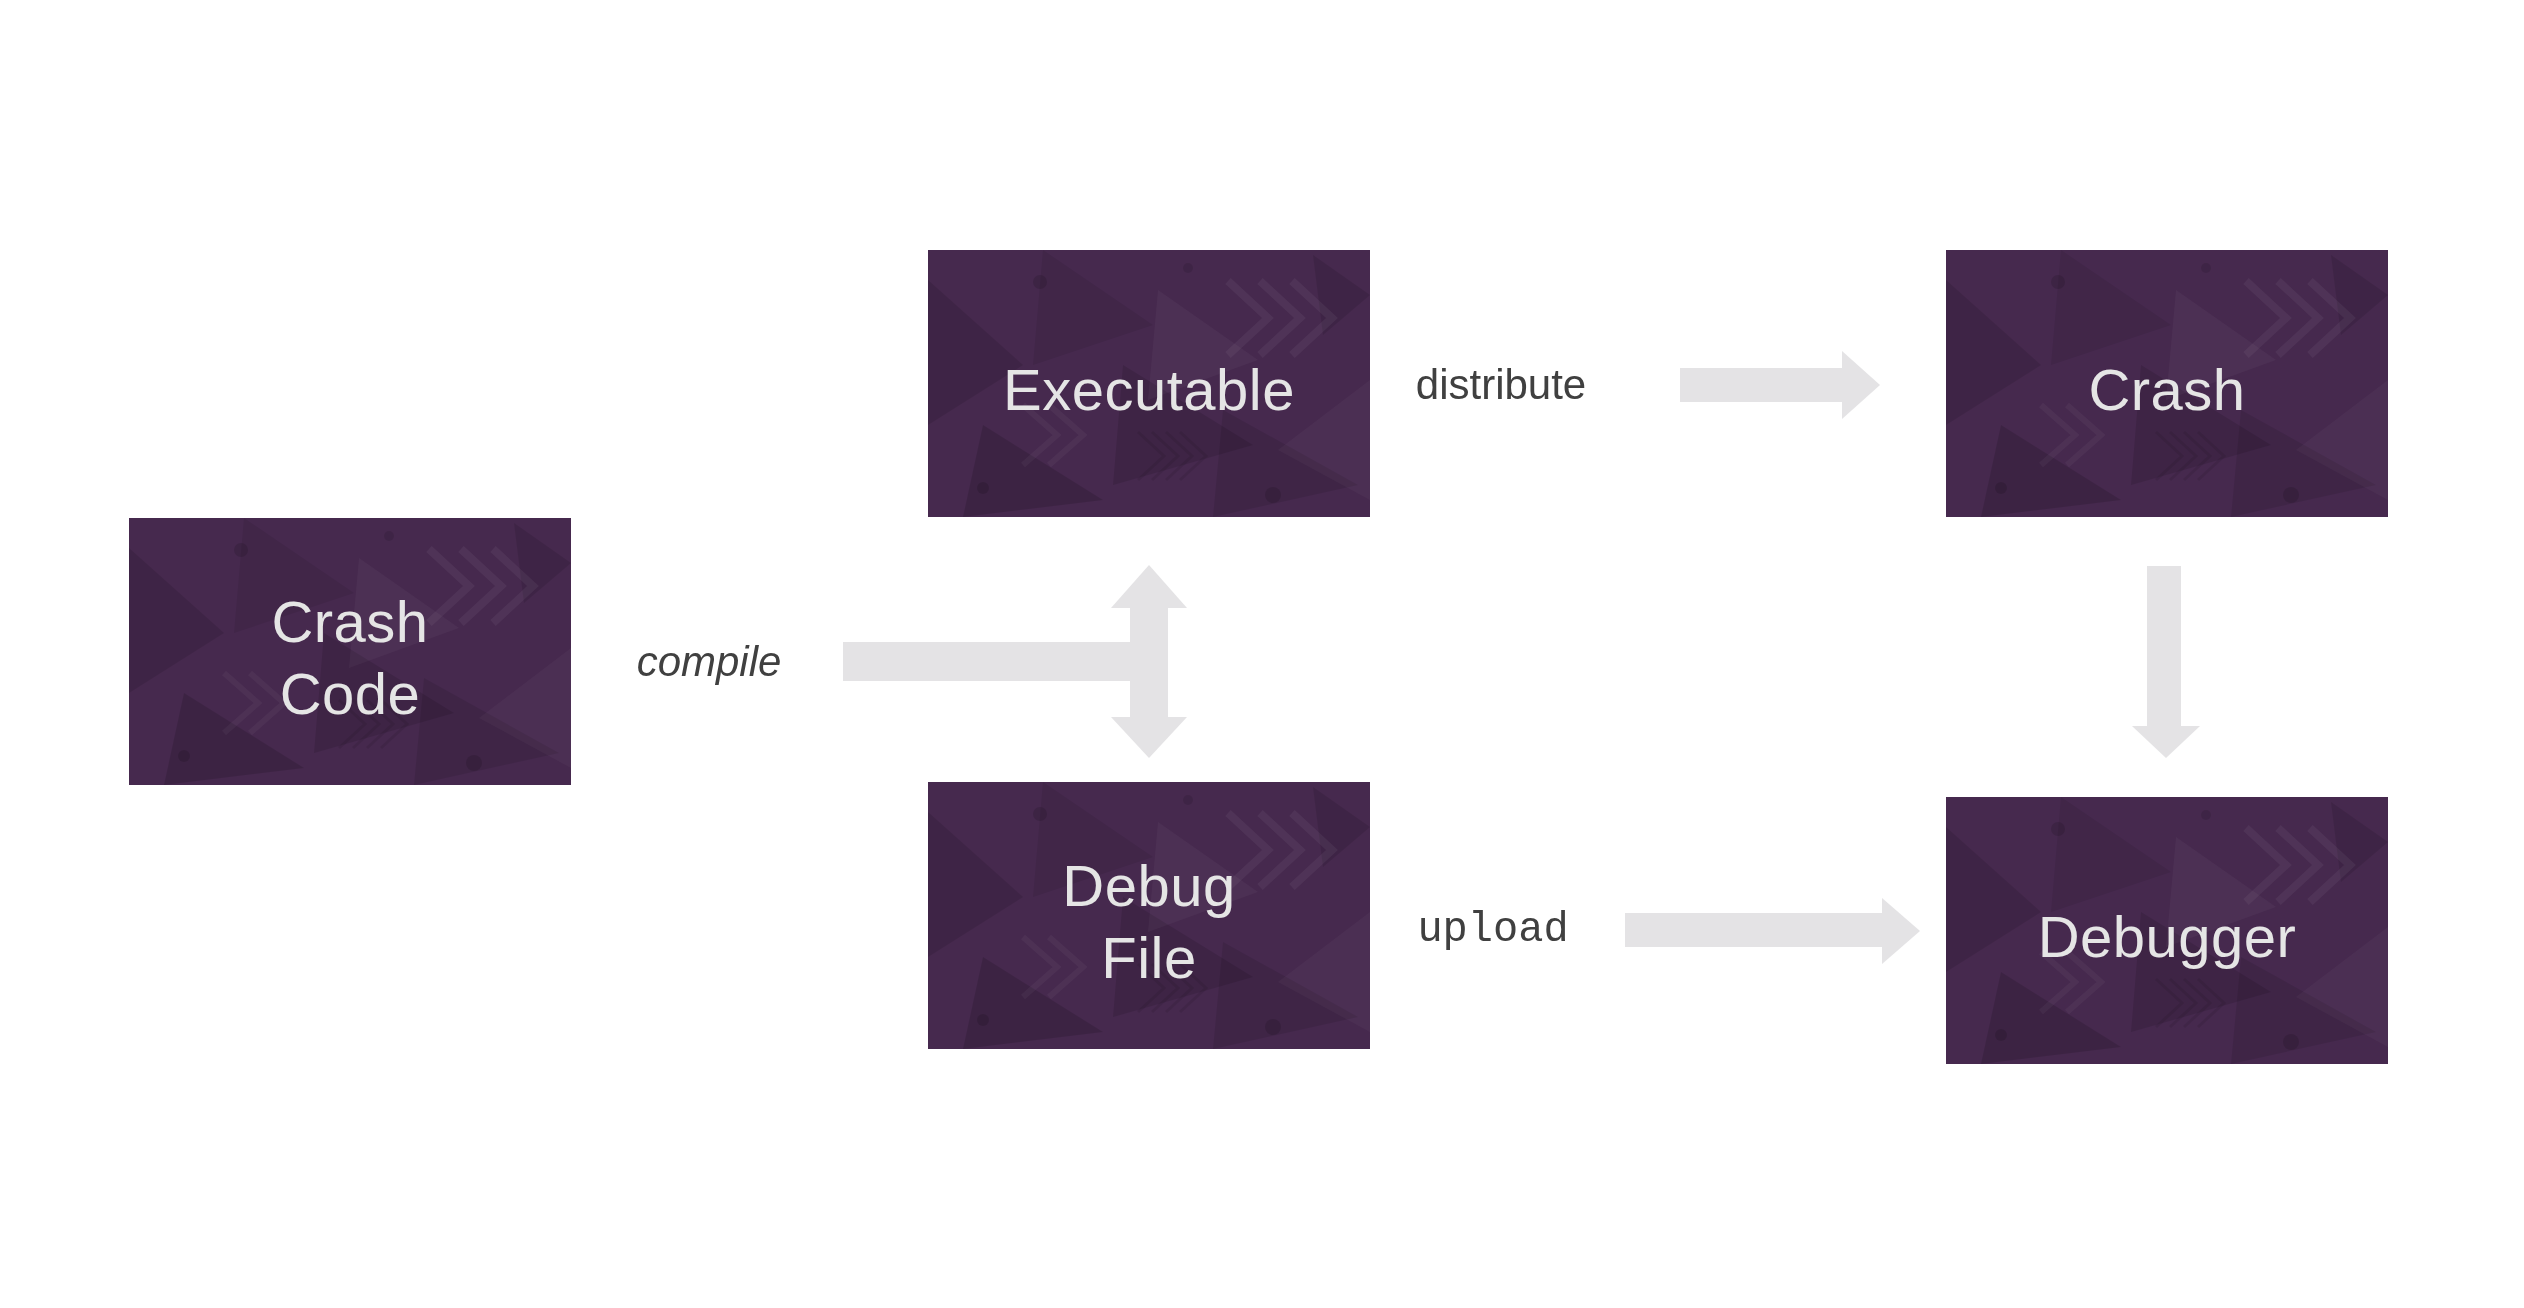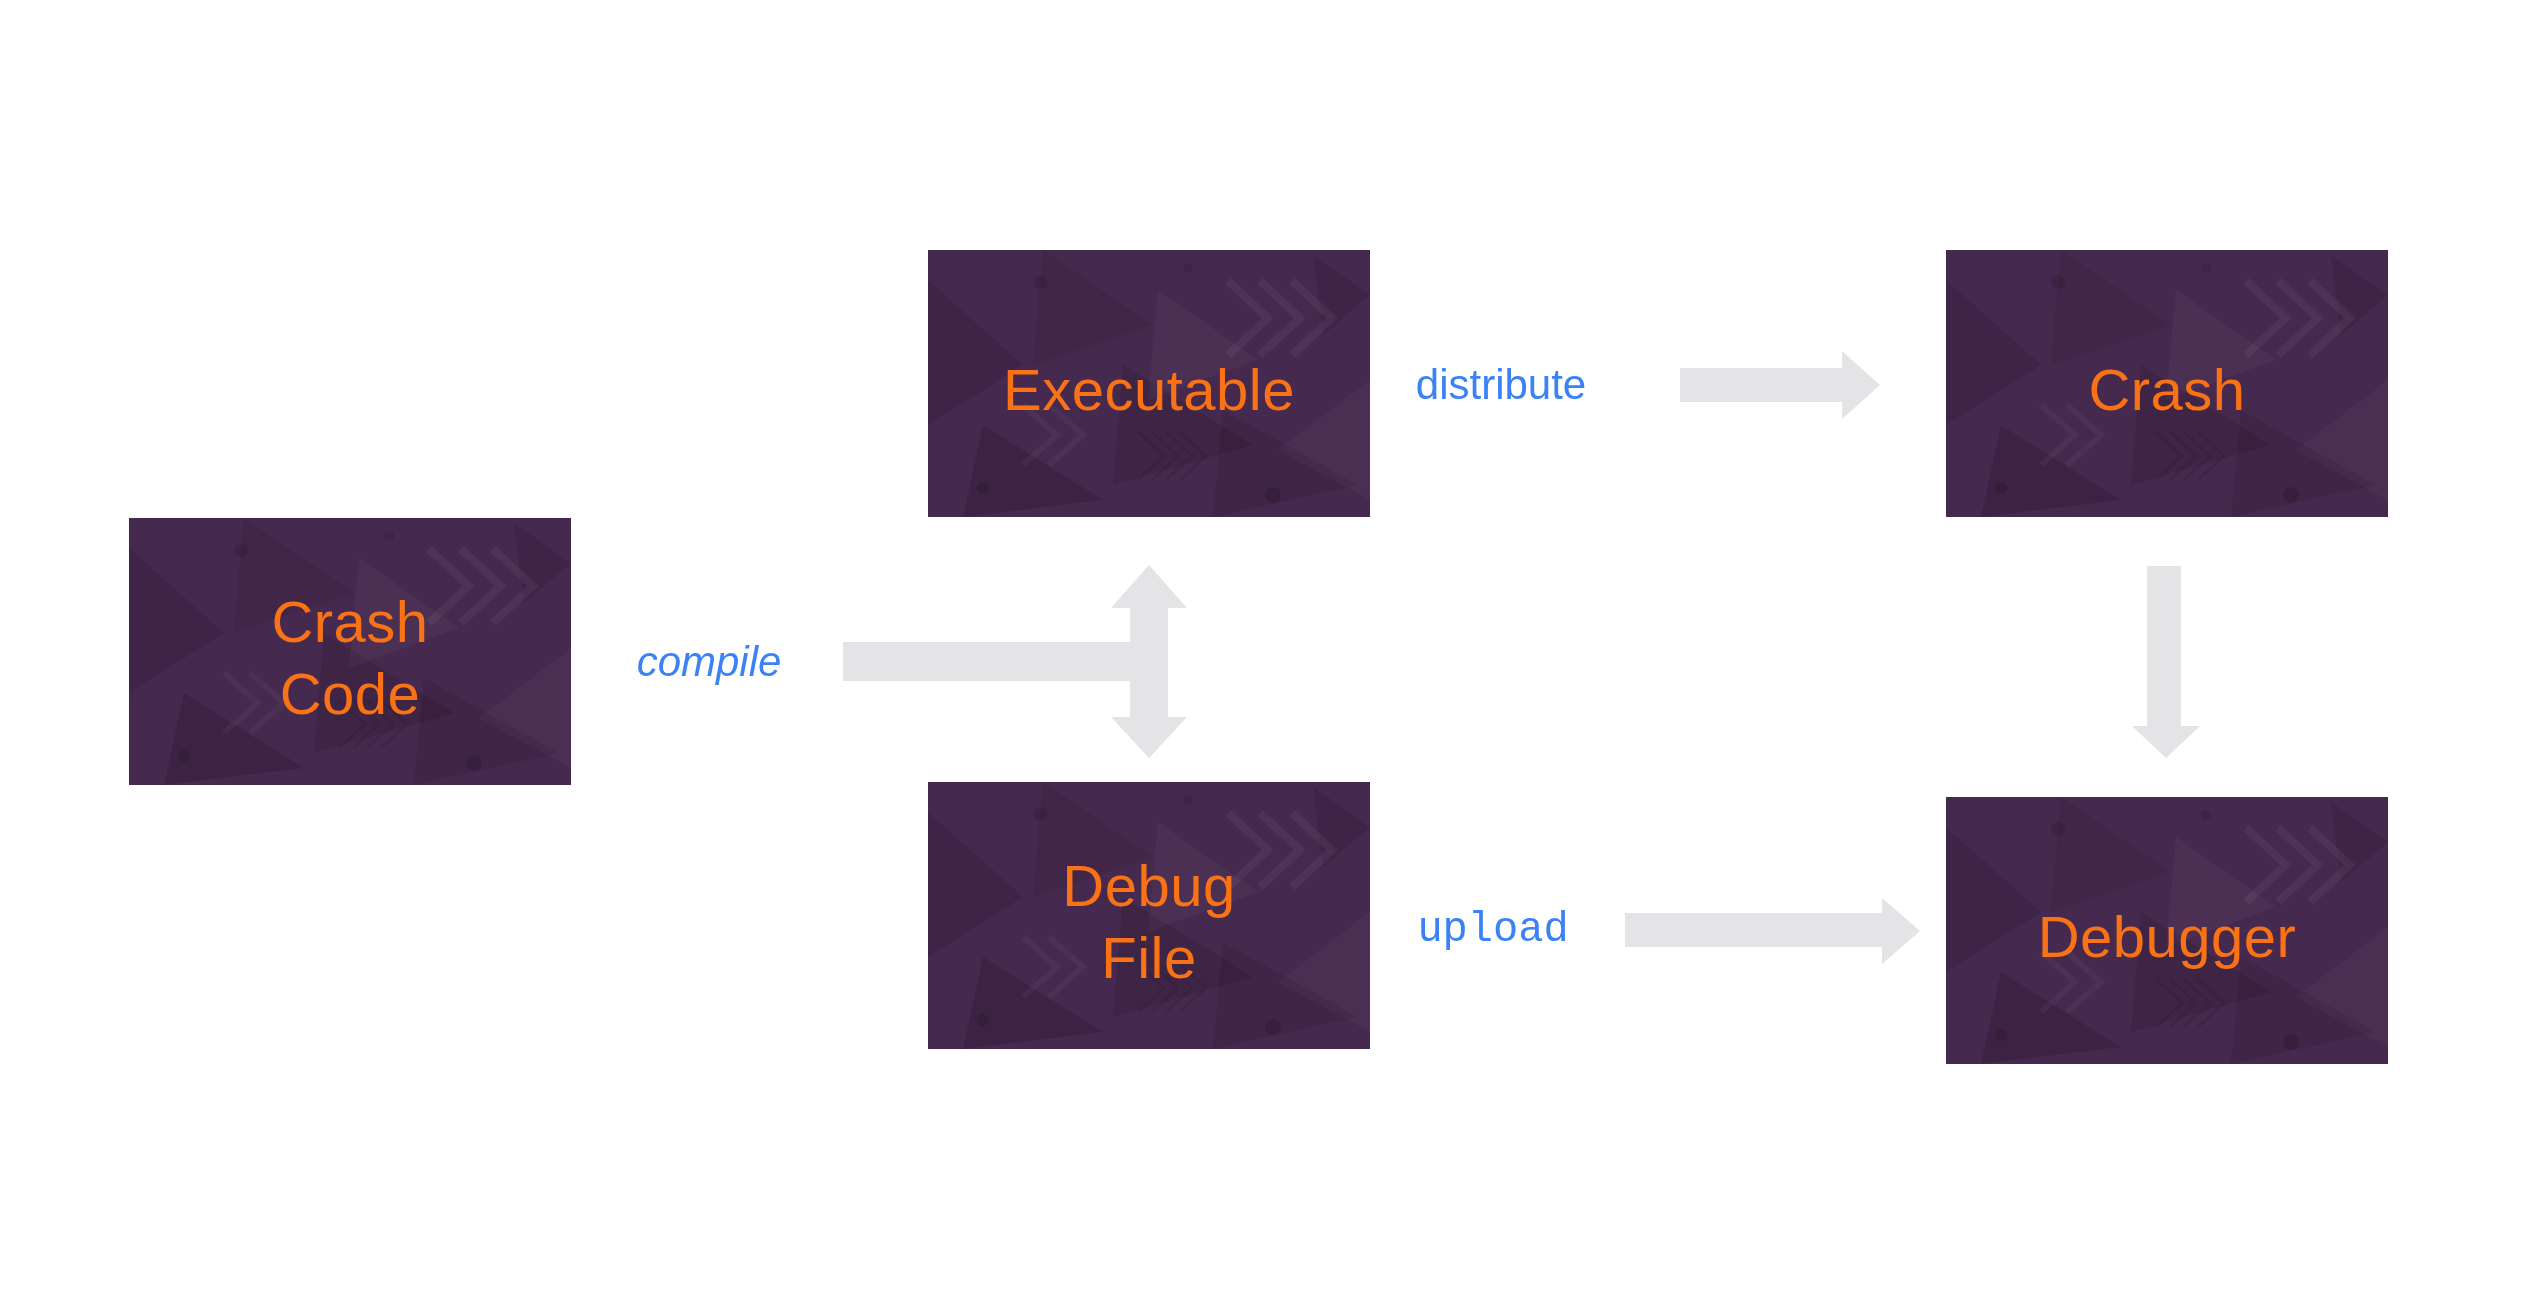--- a/index.html
+++ b/index.html
@@ -13,33 +13,33 @@
   .node{
     position:absolute;
     width:442px;height:267px;
     background:#46294e;
     display:flex;align-items:center;justify-content:center;
     text-align:center;
   }
   .node .tex{position:absolute;left:0;top:0;width:100%;height:100%;}
   .box-label{
     position:relative;
-    color:#f97316;
+    color:#e5e5e5;
     font-size:58px;
     font-weight:300;
     line-height:1.24;
     white-space:pre-line;
     letter-spacing:0.5px;
     margin-top:12px;
   }
   .edge-label{
     position:absolute;
     transform:translate(-50%,-50%);
     font-size:42px;
-    color:#3b82f6;
+    color:#404040;
     font-weight:400;
     white-space:nowrap;
   }
   .arrow{position:absolute;display:block;}
   .hidden-defs{position:absolute;width:0;height:0;overflow:hidden;}
 </style>
 </head>
 <body>
 
 <svg class="hidden-defs" aria-hidden="true">

